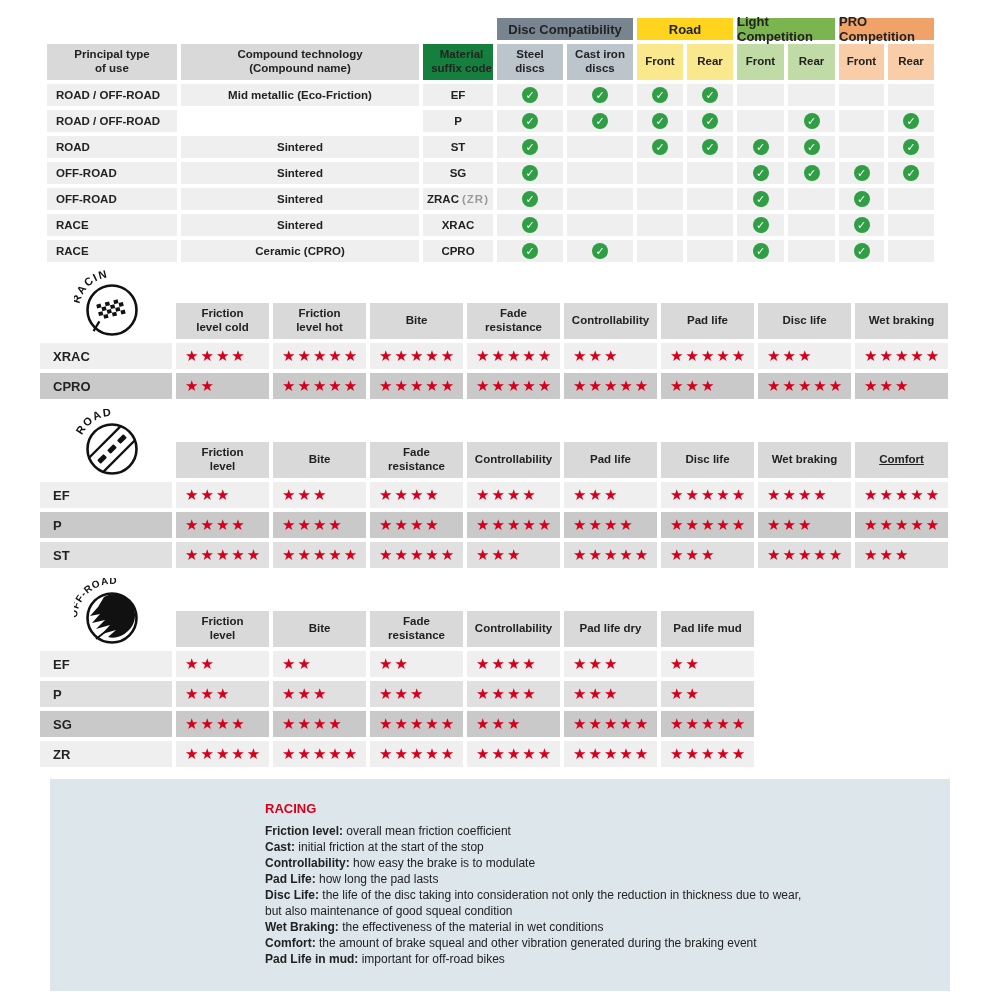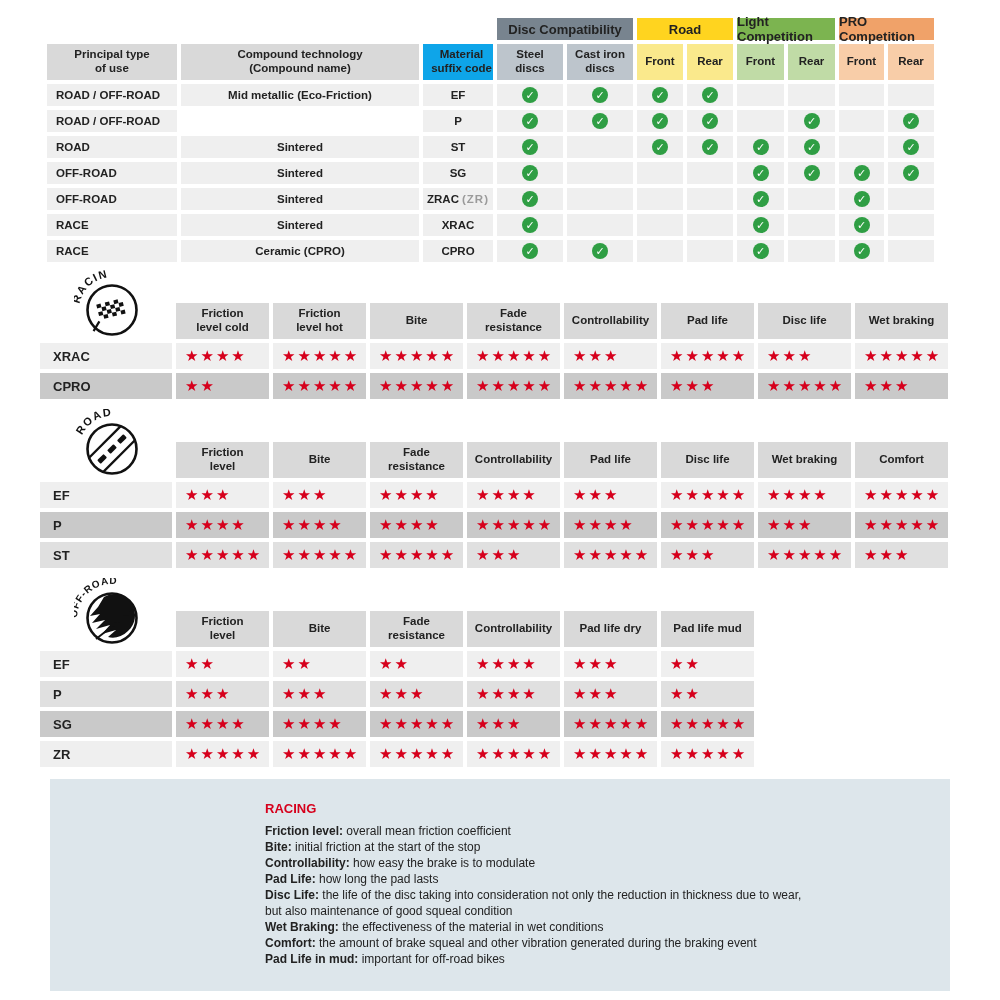--- a/index.html
+++ b/index.html
@@ -60,21 +60,21 @@
   <div class="compat">
     <div class="compat-grid">
         <div class="gcell" style="background: rgb(120, 132, 143); grid-area: 1 / 4 / auto / span 2;">Disc Compatibility</div>
         <div class="gcell" style="background: rgb(255, 212, 31); grid-area: 1 / 6 / auto / span 2;">Road</div>
         <div class="gcell" style="background: rgb(124, 180, 80); grid-area: 1 / 8 / auto / span 2;">Light Competition</div>
         <div class="gcell" style="background: rgb(240, 162, 105); grid-area: 1 / 10 / auto / span 2;">PRO Competition</div>
         <div class="hcell" style="background: rgb(217, 217, 217); grid-area: 2 / 1;">Principal type
 of use</div>
         <div class="hcell" style="background: rgb(217, 217, 217); grid-area: 2 / 2;">Compound technology
 (Compound name)</div>
-        <div class="hcell" style="background: #0ea5e9; grid-area: 2 / 3; padding-left: 7px;">Material
+        <div class="hcell" style="background: #15803d; grid-area: 2 / 3; padding-left: 7px;">Material
 suffix code</div>
         <div class="hcell" style="background: rgb(189, 197, 204); grid-area: 2 / 4;">Steel
 discs</div>
         <div class="hcell" style="background: rgb(189, 197, 204); grid-area: 2 / 5;">Cast iron
 discs</div>
         <div class="hcell" style="background: rgb(250, 233, 140); grid-area: 2 / 6;">Front</div>
         <div class="hcell" style="background: rgb(250, 233, 140); grid-area: 2 / 7;">Rear</div>
         <div class="hcell" style="background: rgb(192, 219, 166); grid-area: 2 / 8;">Front</div>
         <div class="hcell" style="background: rgb(192, 219, 166); grid-area: 2 / 9;">Rear</div>
         <div class="hcell" style="background: rgb(248, 205, 168); grid-area: 2 / 10;">Front</div>
@@ -330,21 +330,21 @@
         <div class="spacer" style="grid-area: 1 / 1;"></div>
         <div class="hcell" style="grid-area: 1 / 2;">Friction
 level</div>
         <div class="hcell" style="grid-area: 1 / 3;">Bite</div>
         <div class="hcell" style="grid-area: 1 / 4;">Fade
 resistance</div>
         <div class="hcell" style="grid-area: 1 / 5;">Controllability</div>
         <div class="hcell" style="grid-area: 1 / 6;">Pad life</div>
         <div class="hcell" style="grid-area: 1 / 7;">Disc life</div>
         <div class="hcell" style="grid-area: 1 / 8;">Wet braking</div>
-        <div class="hcell" style="grid-area: 1 / 9;">Comfort</div>
+        <div class="hcell" style="grid-area: 1 / 9; text-decoration: underline;">Comfort</div>
         <div class="rlabel shade-light" style="grid-area: 2 / 1;">EF</div>
         <div class="scell shade-light" style="grid-area: 2 / 2;">
           <span class="stars">★★★</span>
         </div>
         <div class="scell shade-light" style="grid-area: 2 / 3;">
           <span class="stars">★★★</span>
         </div>
         <div class="scell shade-light" style="grid-area: 2 / 4;">
           <span class="stars">★★★★</span>
         </div>
@@ -515,21 +515,21 @@
           <span class="stars">★★★★★</span>
         </div>
       </div>
   </section>
 
   <section class="legend">
     <div class="legend-inner">
       <div class="legend-title">RACING</div>
       <div class="legend-lines">
           <div class="legend-line"><b>Friction level:</b> overall mean friction coefficient</div>
-          <div class="legend-line"><b>Bite:</b> initial friction at the start of the stop</div>
+          <div class="legend-line"><b>Cast:</b> initial friction at the start of the stop</div>
           <div class="legend-line"><b>Controllability:</b> how easy the brake is to modulate</div>
           <div class="legend-line"><b>Pad Life:</b> how long the pad lasts</div>
           <div class="legend-line"><b>Disc Life:</b> the life of the disc taking into consideration not only the reduction in thickness due to wear,</div>
           <div class="legend-line">but also maintenance of good squeal condition</div>
           <div class="legend-line"><b>Wet Braking:</b> the effectiveness of the material in wet conditions</div>
           <div class="legend-line"><b>Comfort:</b> the amount of brake squeal and other vibration generated during the braking event</div>
           <div class="legend-line"><b>Pad Life in mud:</b> important for off-road bikes</div>
         </div>
     </div>
   </section>

